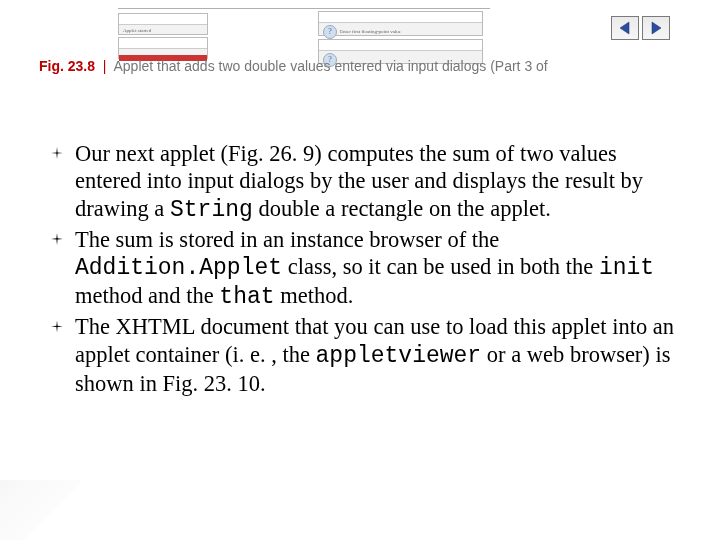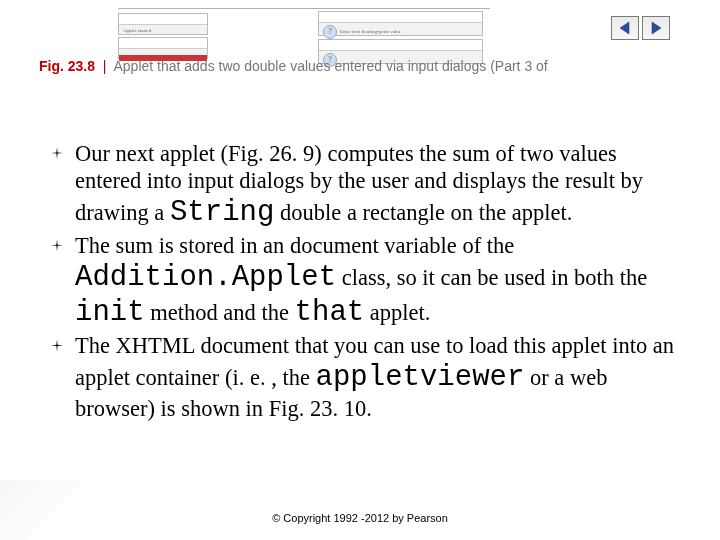--- a/index.html
+++ b/index.html
@@ -105,21 +105,21 @@
     position: absolute;
     left: 6px;
     top: 7px;
     width: 12px;
     height: 12px;
     background: #000;
     clip-path: polygon(50% 0%, 55% 45%, 100% 50%, 55% 55%, 50% 100%, 45% 55%, 0% 50%, 45% 45%);
   }
   .mono {
     font-family: "Courier New", Courier, monospace;
-    font-size: 29px;
+    font-size: 23px;
   }
   .footer {
     position: absolute;
     bottom: 14px;
     left: 0;
     width: 720px;
     text-align: center;
     font-family: Verdana, Geneva, sans-serif;
     font-size: 11px;
     color: #000;
@@ -173,23 +173,23 @@
     <div class="navbtn">
       <svg width="14" height="14" viewBox="0 0 14 14">
         <polygon points="3,1 3,13 12,7" fill="#2a4fa0" stroke="#1a2f60" stroke-width="0.5"></polygon>
       </svg>
     </div>
   </div>
 
   <div class="content">
     <ul class="bullets" id="bullet-list">
         <li><span>Our next applet (Fig. 26. 9) computes the sum of two values entered into input dialogs by the user and displays the result by drawing a </span><span class="mono">String</span><span> double a rectangle on the applet.</span></li>
-        <li><span>The sum is stored in an document variable of the </span><span class="mono">Addition.Applet</span><span> class, so it can be used in both the </span><span class="mono">init</span><span> method and the </span><span class="mono">that</span><span> applet.</span></li>
+        <li><span>The sum is stored in an instance browser of the </span><span class="mono">Addition.Applet</span><span> class, so it can be used in both the </span><span class="mono">init</span><span> method and the </span><span class="mono">that</span><span> method.</span></li>
         <li><span>The XHTML document that you can use to load this applet into an applet container (i. e. , the </span><span class="mono">appletviewer</span><span> or a web browser) is shown in Fig. 23. 10.</span></li>
       </ul>
   </div>
 
   <div class="footer">
-    <span>© Copyright 1992 -2012 by Pearson</span><br>
+    <br>
   </div>
 
   <div class="corner"></div>
 </div>
 
 </body></html>

